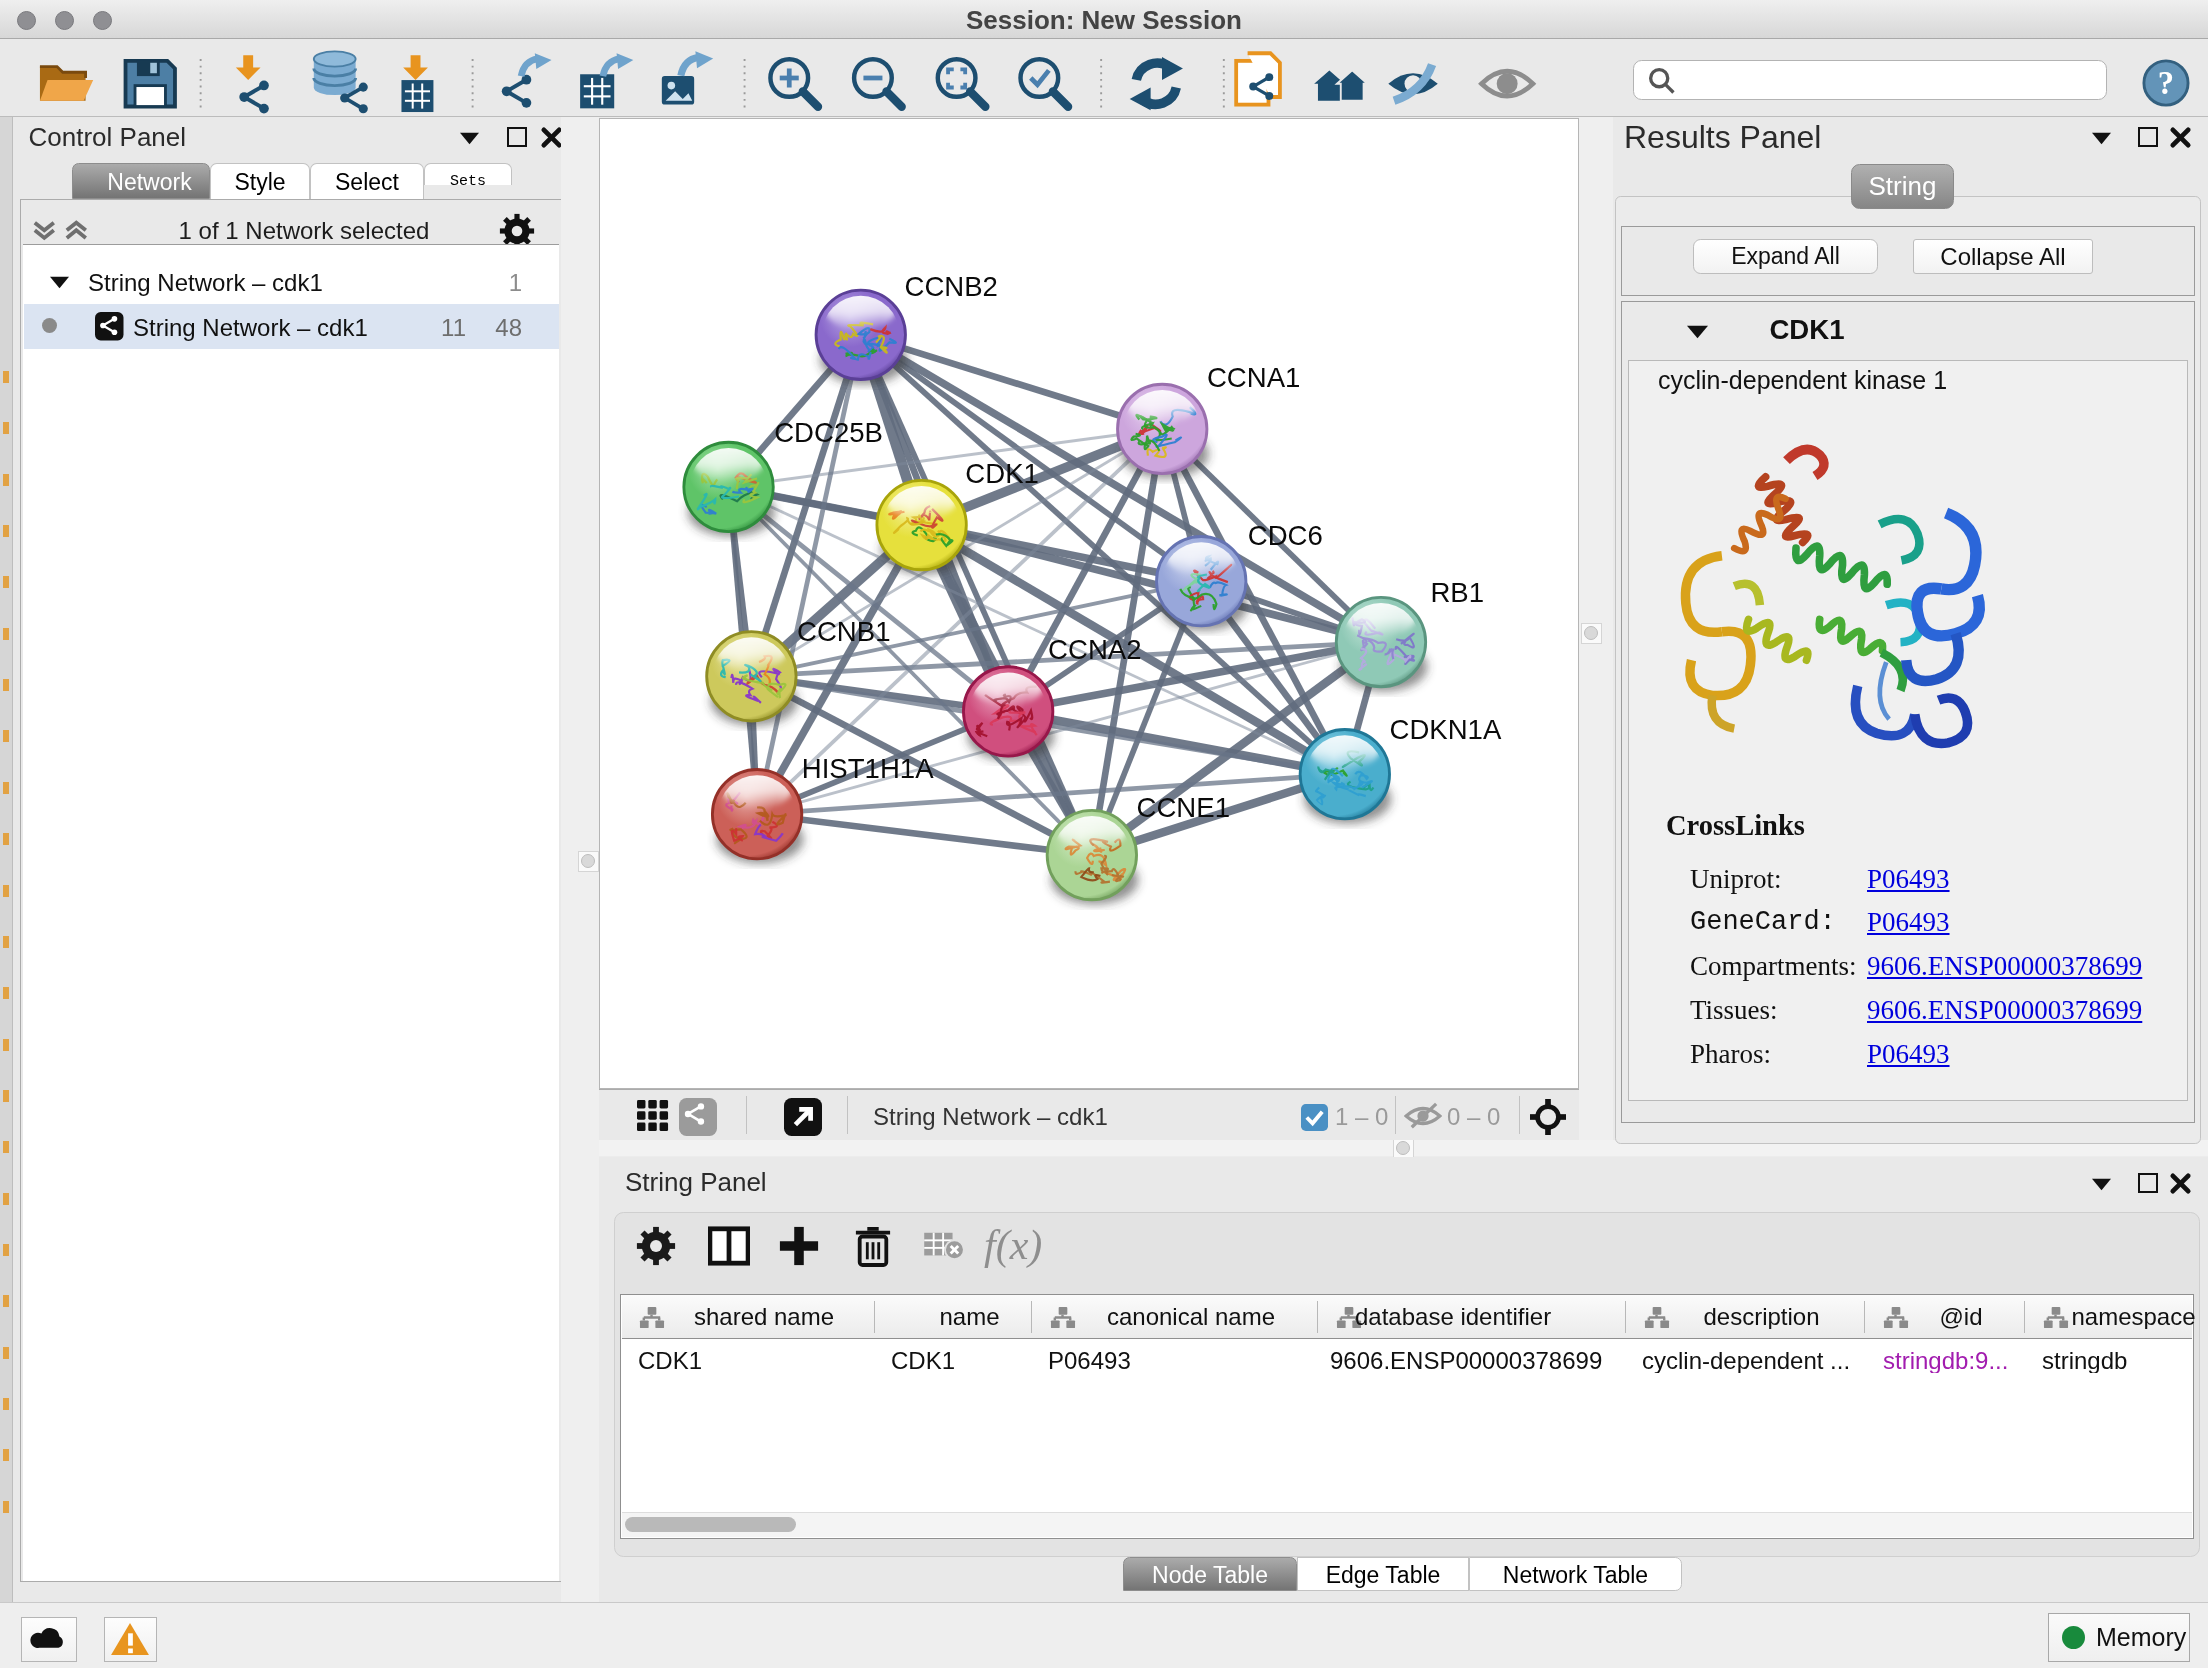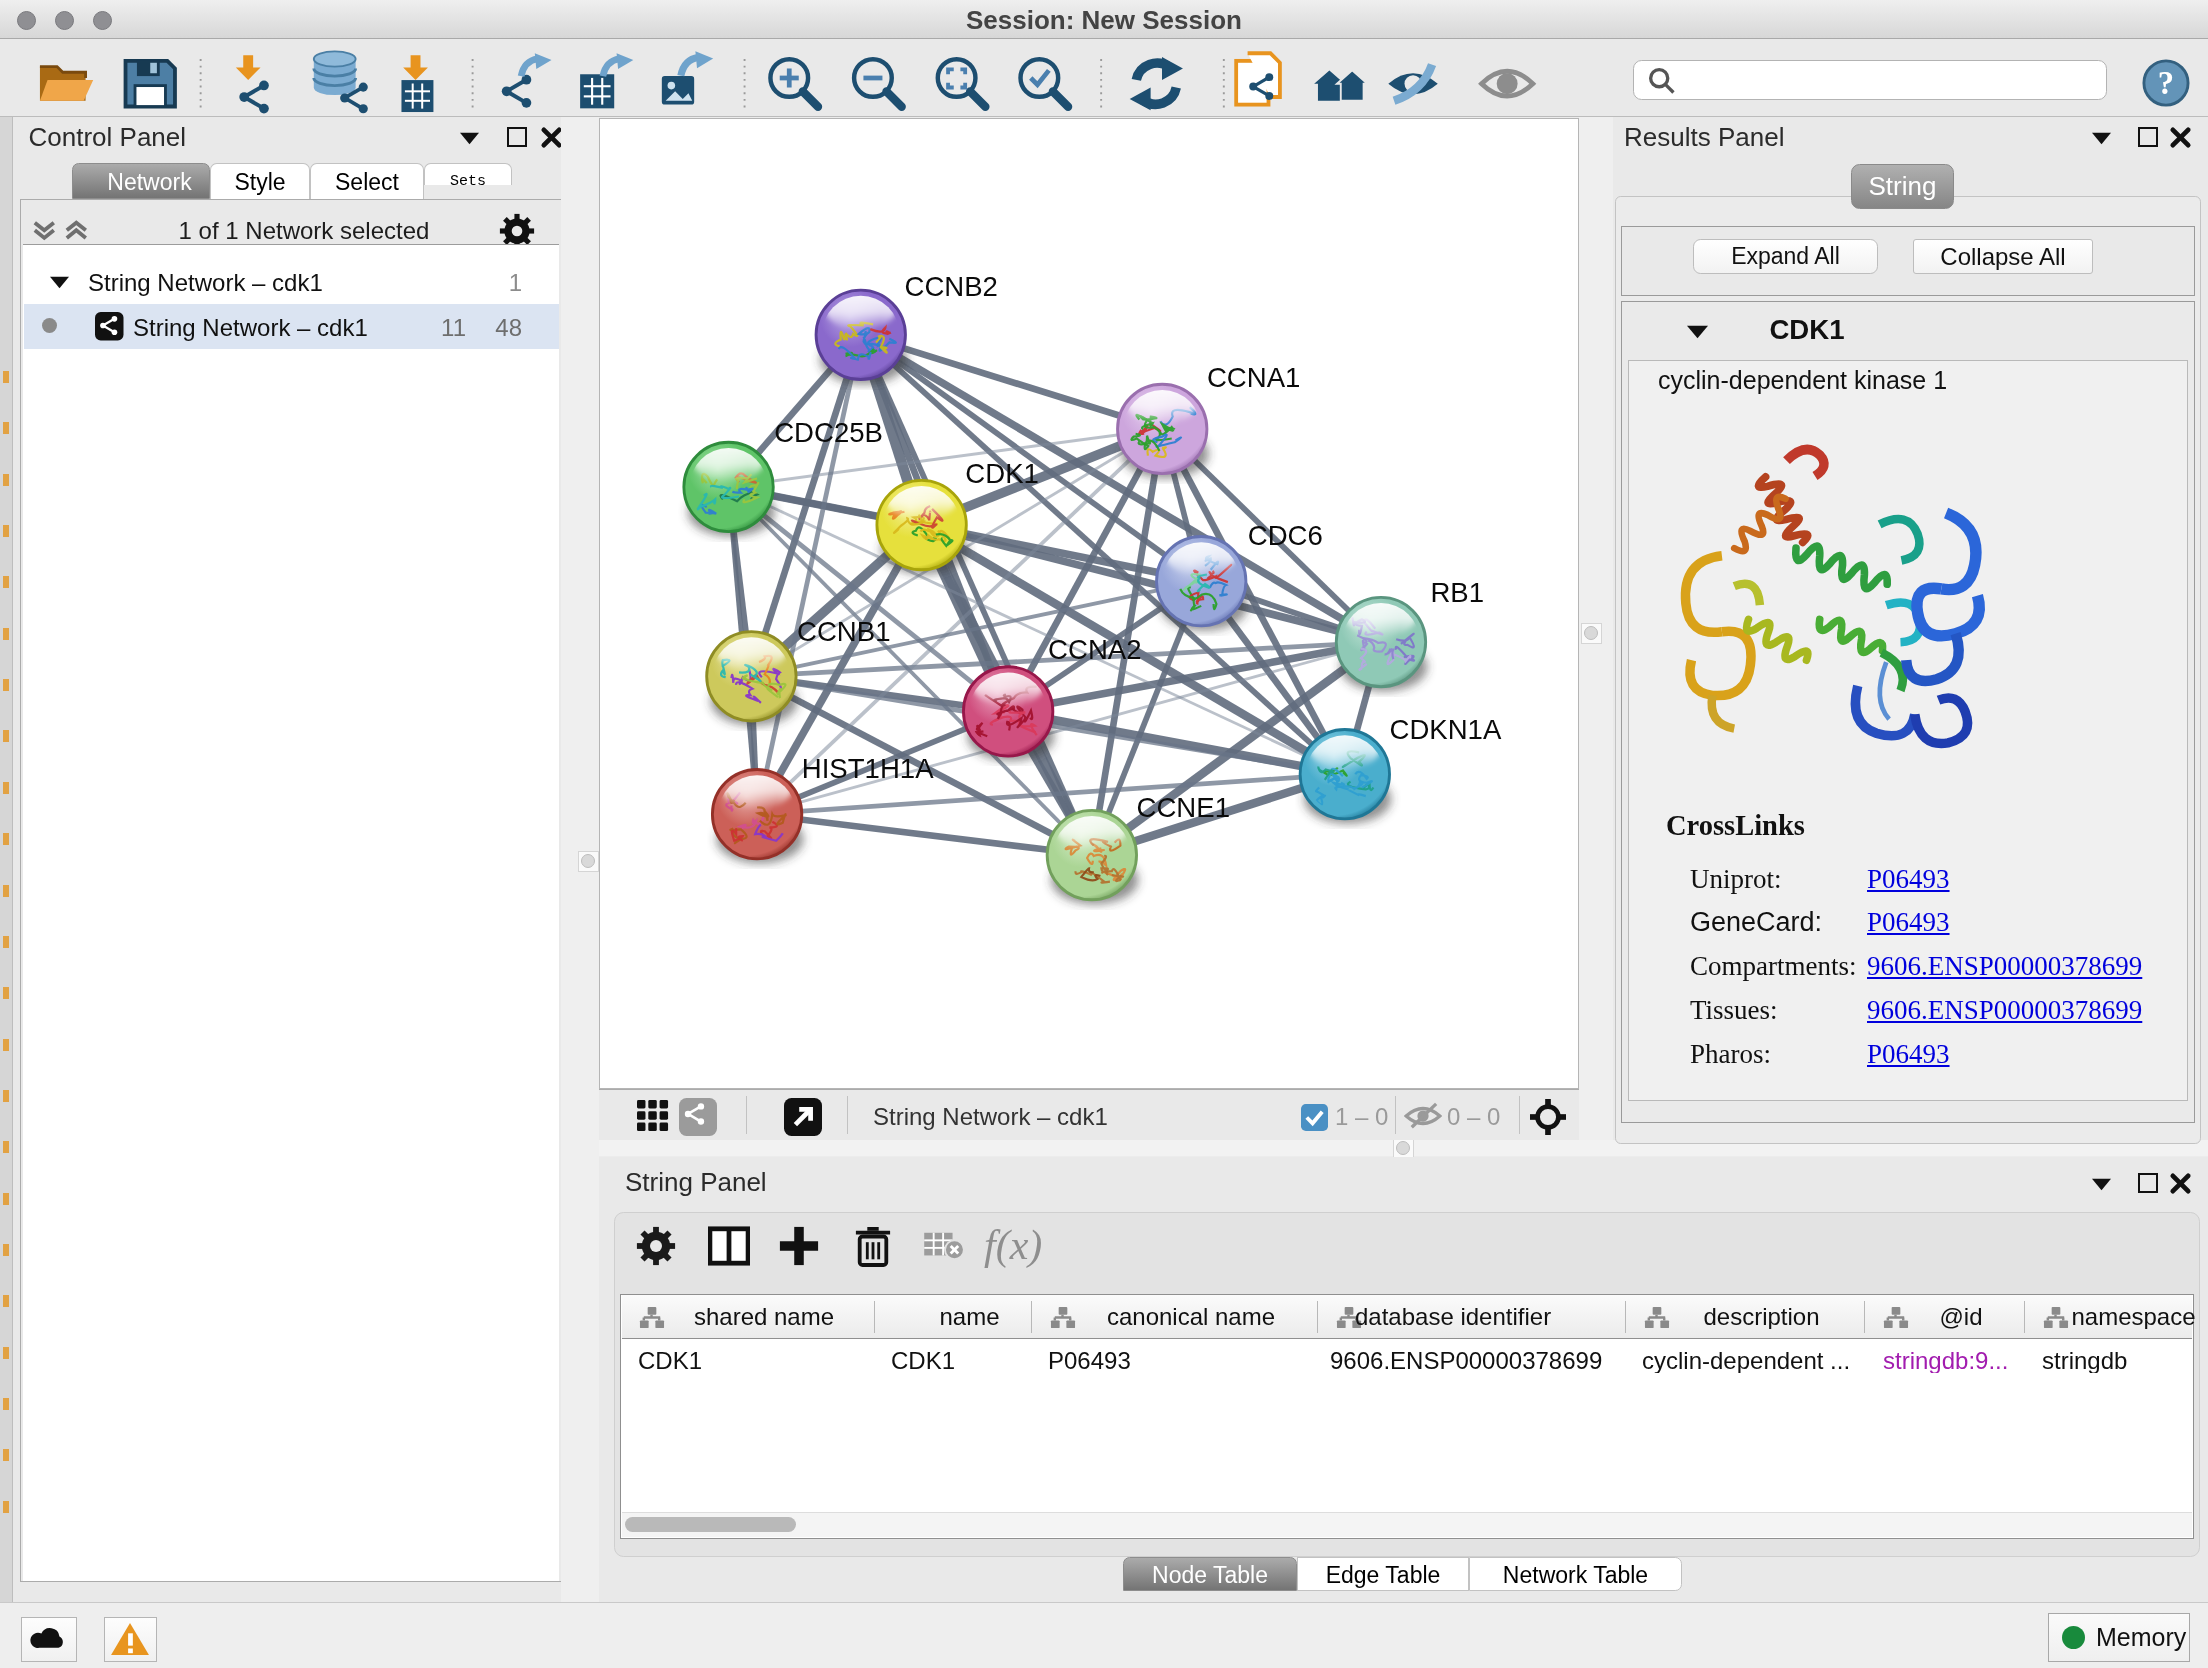--- a/index.html
+++ b/index.html
@@ -659,21 +659,21 @@
 <div style="position:absolute;left:1447px;top:1103px;width:59px;height:27px;font-size:24px;color:#9a9a9a;line-height:27px;">0 – 0</div>
 <div style="position:absolute;left:1519px;top:1096px;width:1px;height:38px;background:#c2c2c2;"></div>
 <svg width="36" height="36" viewBox="0 0 38 38" style="position:absolute;left:1530px;top:1099px;">
     <circle cx="19" cy="19" r="11" fill="none" stroke="#111" stroke-width="5"></circle>
     <line x1="29" y1="19" x2="38" y2="19" stroke="#111" stroke-width="6"></line>
     <line x1="9" y1="19" x2="0" y2="19" stroke="#111" stroke-width="6"></line>
     <line x1="19" y1="29" x2="19" y2="38" stroke="#111" stroke-width="6"></line>
     <line x1="19" y1="9" x2="19" y2="0" stroke="#111" stroke-width="6"></line>
   </svg>
 <div style="position:absolute;left:1613px;top:117px;width:595px;height:1023px;background:#e9e9e9;"></div>
-<div style="position:absolute;left:1624px;top:124px;width:238px;height:27px;font-size:26px;color:#2b2b2b;line-height:27px;">Results Panel</div>
+<div style="position:absolute;left:1624px;top:124px;width:238px;height:27px;font-size:32px;color:#2b2b2b;line-height:27px;">Results Panel</div>
 <svg width="23" height="19" viewBox="0 0 24 20" style="position:absolute;left:2090px;top:128px;">
     <path d="M2 5 L22 5 L12 17 Z" fill="#111"></path>
   </svg>
 <div style="position:absolute;left:2138px;top:127px;width:20px;height:20px;border:2.9px solid #111;"></div>
 <svg width="23" height="23" viewBox="0 0 24 24" style="position:absolute;left:2169px;top:126px;">
     <g stroke="#111" stroke-width="5" stroke-linecap="round">
       <line x1="4" y1="4" x2="20" y2="20"></line>
       <line x1="20" y1="4" x2="4" y2="20"></line>
     </g>
   </svg>
@@ -706,21 +706,21 @@
     <path d="M318 83 Q 356 98 348 138 Q 342 168 313 163" fill="none" stroke="#2b66d9" stroke-width="12"></path>
     <path d="M313 163 Q 283 158 288 188 Q 293 220 328 210 Q 360 201 351 170" fill="none" stroke="#2b66d9" stroke-width="12"></path>
     <path d="M328 210 Q 340 248 308 258 Q 278 266 276 238" fill="none" stroke="#2456c4" stroke-width="11"></path>
     <path d="M225 265 Q 215 305 245 315 Q 280 325 285 295" fill="none" stroke="#274fc0" stroke-width="10"></path>
     <path d="M285 295 Q 290 330 320 325 Q 348 318 338 292 Q 330 272 310 280" fill="none" stroke="#1f3db0" stroke-width="10"></path>
     <path d="M255 240 Q 240 280 258 300" fill="none" stroke="#5b8fd4" stroke-width="5"></path>
   </svg>
 <div style="position:absolute;left:1666px;top:810px;width:228px;height:32px;font-family:'Liberation Serif',serif;font-weight:bold;font-size:28.5px;color:#111;">CrossLinks</div>
 <div style="position:absolute;left:1690px;top:864px;width:181px;height:30px;font-family:'Liberation Serif',serif;font-size:27px;color:#111;">Uniprot:</div>
 <div style="position:absolute;left:1867px;top:864px;width:323px;height:30px;font-family:'Liberation Serif',serif;font-size:27px;color:#0000dd;text-decoration:underline;">P06493</div>
-<div style="position:absolute;left:1690px;top:907px;width:181px;height:30px;font-family:Liberation Sans, sans-serif;font-size:27px;color:#111;">GeneCard:</div>
+<div style="position:absolute;left:1690px;top:907px;width:181px;height:30px;font-family:Liberation Mono, monospace;font-size:27px;color:#111;">GeneCard:</div>
 <div style="position:absolute;left:1867px;top:907px;width:323px;height:30px;font-family:'Liberation Serif',serif;font-size:27px;color:#0000dd;text-decoration:underline;">P06493</div>
 <div style="position:absolute;left:1690px;top:951px;width:181px;height:30px;font-family:'Liberation Serif',serif;font-size:27px;color:#111;">Compartments:</div>
 <div style="position:absolute;left:1867px;top:951px;width:323px;height:30px;font-family:'Liberation Serif',serif;font-size:27px;color:#0000dd;text-decoration:underline;">9606.ENSP00000378699</div>
 <div style="position:absolute;left:1690px;top:995px;width:181px;height:30px;font-family:'Liberation Serif',serif;font-size:27px;color:#111;">Tissues:</div>
 <div style="position:absolute;left:1867px;top:995px;width:323px;height:30px;font-family:'Liberation Serif',serif;font-size:27px;color:#0000dd;text-decoration:underline;">9606.ENSP00000378699</div>
 <div style="position:absolute;left:1690px;top:1039px;width:181px;height:30px;font-family:'Liberation Serif',serif;font-size:27px;color:#111;">Pharos:</div>
 <div style="position:absolute;left:1867px;top:1039px;width:323px;height:30px;font-family:'Liberation Serif',serif;font-size:27px;color:#0000dd;text-decoration:underline;">P06493</div>
 <div style="position:absolute;left:599px;top:1157px;width:1609px;height:445px;background:#e9e9e9;"></div>
 <div style="position:absolute;left:625px;top:1169px;width:209px;height:27px;font-size:26px;color:#2b2b2b;line-height:27px;">String Panel</div>
 <svg width="23" height="19" viewBox="0 0 24 20" style="position:absolute;left:2090px;top:1174px;">

